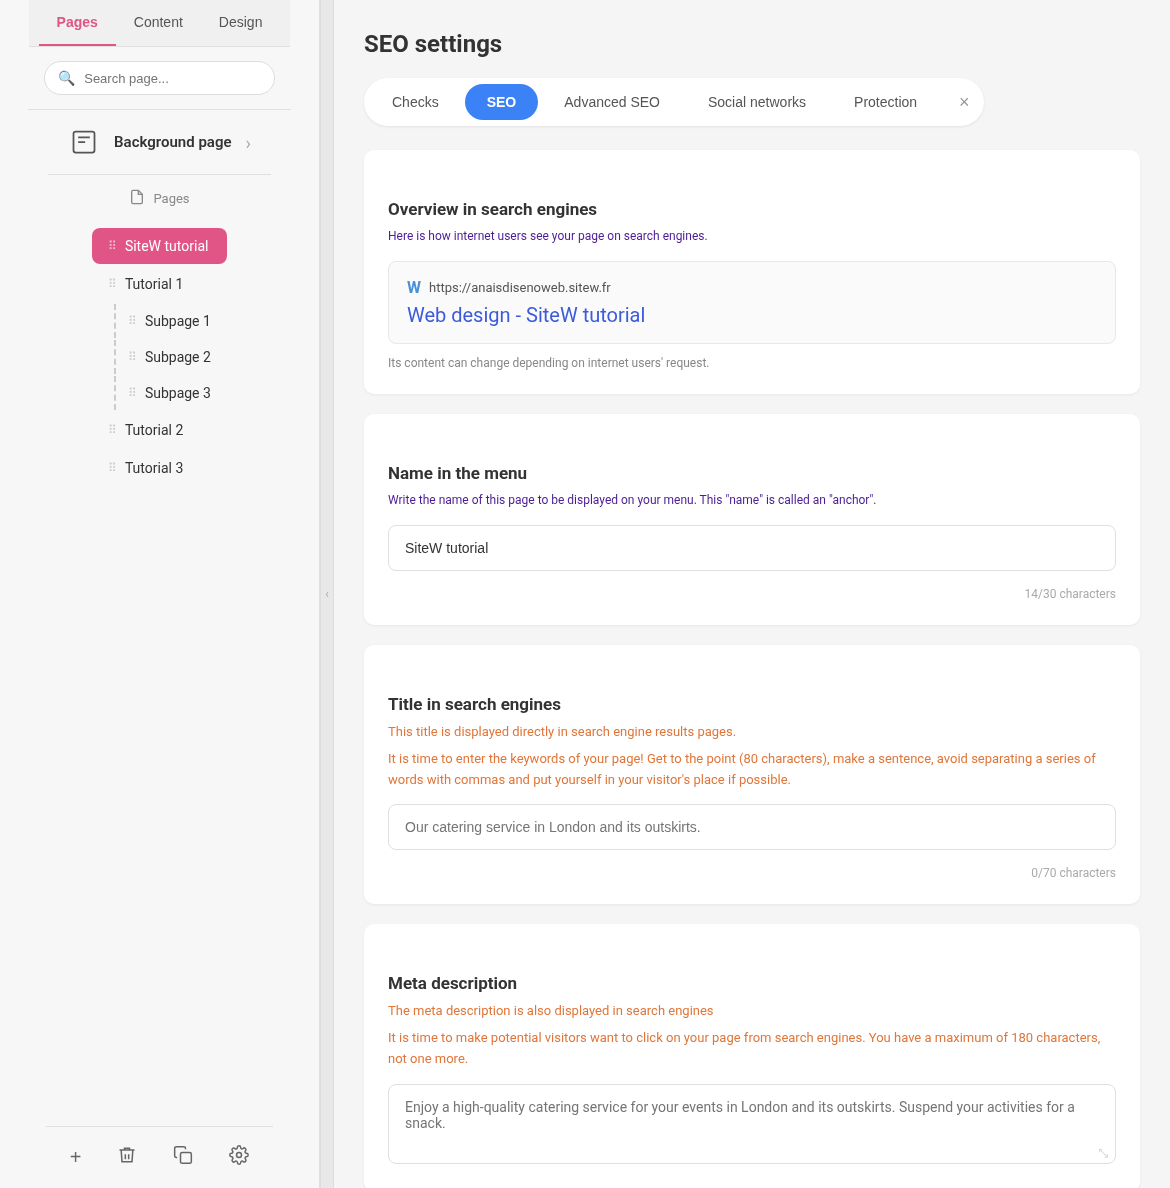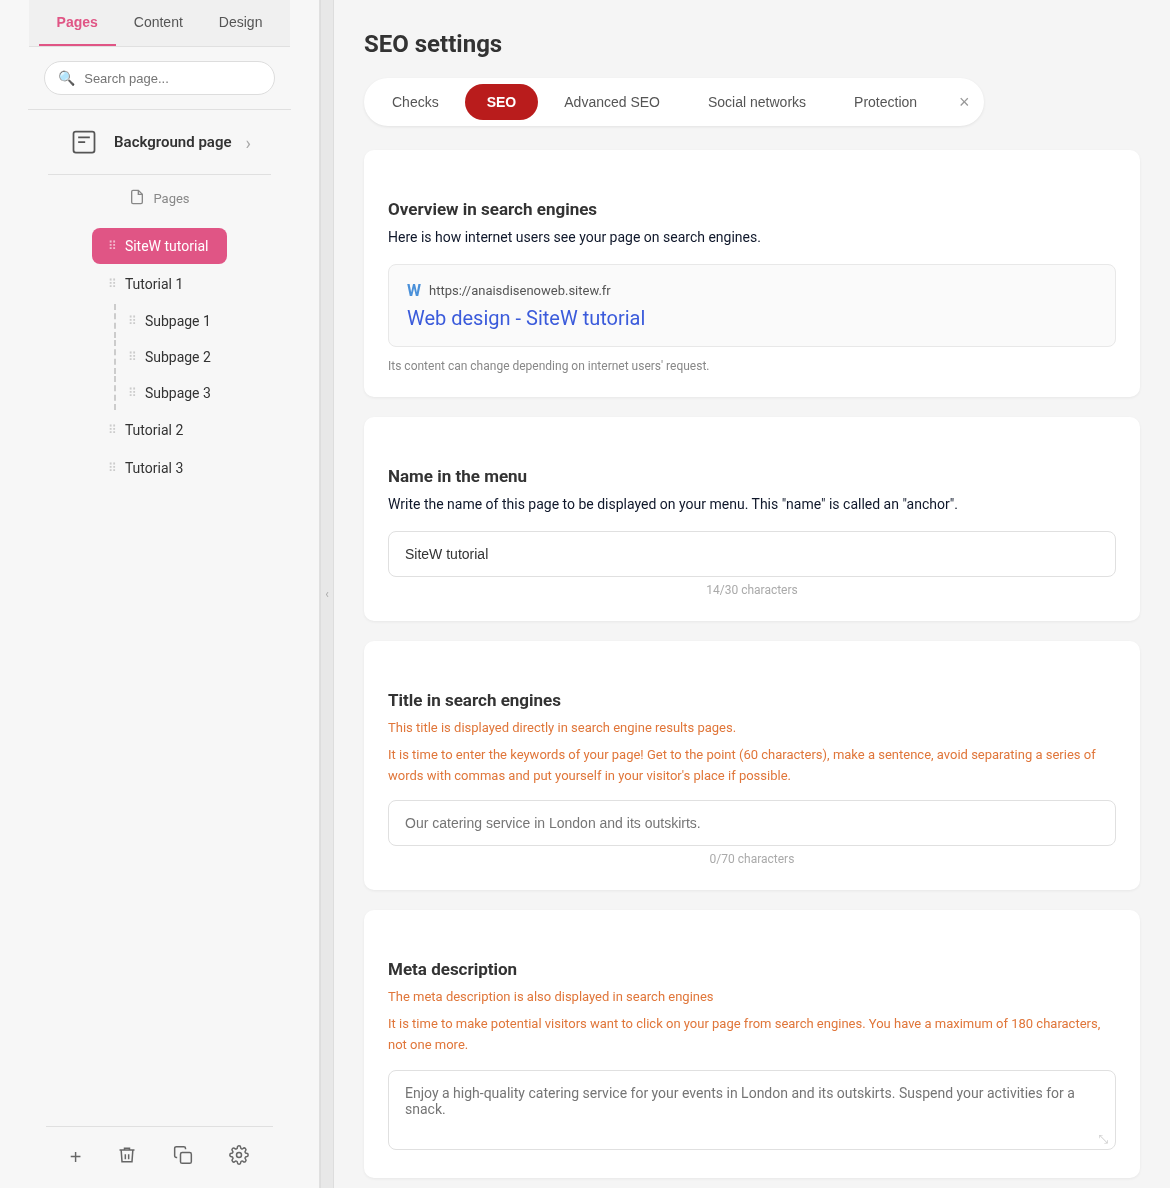--- a/index.html
+++ b/index.html
@@ -199,21 +199,21 @@
       padding: 10px 22px;
       border-radius: 24px;
       border: none;
       background: none;
       cursor: pointer;
       font-size: 14px;
       color: #555;
       font-weight: 500;
     }
     .tab-btn.active {
-      background: #b91c1c;
+      background: #3b82f6;
       color: #fff;
       font-weight: 600;
     }
     .tab-close {
       margin-left: 8px;
       background: none;
       border: none;
       cursor: pointer;
       font-size: 18px;
       color: #999;
@@ -229,22 +229,22 @@
       box-shadow: 0 1px 3px rgba(0,0,0,0.06);
     }
     .card-title {
       font-size: 17px;
       font-weight: 700;
       color: #333;
       margin-bottom: 8px;
       margin-top: 25px;
     }
     .card-desc {
-      font-size: 14px;
-      color: #0f172a;
+      font-size: 12px;
+      color: #4c1d95;
       line-height: 1.5;
       margin-bottom: 16px;
     }
 
     
     .search-preview {
       border: 1px solid #e8e8e8;
       border-radius: 8px;
       padding: 16px 18px;
       background: #fafafa;
@@ -282,24 +282,24 @@
       width: 100%;
       border: 1px solid #e0e0e0;
       border-radius: 8px;
       padding: 14px 16px;
       font-size: 14px;
       color: #333;
       outline: none;
       background: #fff;
     }
     .char-count {
-      text-align: center;
+      text-align: right;
       font-size: 12px;
       color: #aaa;
-      margin-top: 6px;
+      margin-top: 16px;
     }
 
     .title-desc {
       font-size: 13px;
       color: #e0763a;
       line-height: 1.6;
       margin-bottom: 14px;
     }
 
     textarea.input-field {
@@ -456,21 +456,21 @@
   <div class="card">
     <div class="card-title">Name in the menu</div>
     <div class="card-desc">Write the name of this page to be displayed on your menu. This "name" is called an "anchor".</div>
     <input class="input-field" type="text" value="SiteW tutorial" style="">
     <div class="char-count">14/30 characters</div>
   </div>
 
   <div class="card">
     <div class="card-title">Title in search engines</div>
     <div class="title-desc">This title is displayed directly in search engine results pages.</div>
-    <div class="title-desc" style="margin-top:-8px;">It is time to enter the keywords of your page! Get to the point (60 characters), make a sentence, avoid separating a series of words with commas and put yourself in your visitor's place if possible.</div>
+    <div class="title-desc" style="margin-top:-8px;">It is time to enter the keywords of your page! Get to the point (80 characters), make a sentence, avoid separating a series of words with commas and put yourself in your visitor's place if possible.</div>
     <input class="input-field" type="text" placeholder="Our catering service in London and its outskirts." style="">
     <div class="char-count">0/70 characters</div>
   </div>
 
   <div class="card">
     <div class="card-title">Meta description</div>
     <div class="title-desc">The meta description is also displayed in search engines</div>
     <div class="title-desc" style="margin-top:-8px;">It is time to make potential visitors want to click on your page from search engines. You have a maximum of 180 characters, not one more.</div>
     <div class="textarea-wrapper">
       <textarea class="input-field" placeholder="Enjoy a high-quality catering service for your events in London and its outskirts. Suspend your activities for a snack." style=""></textarea>

